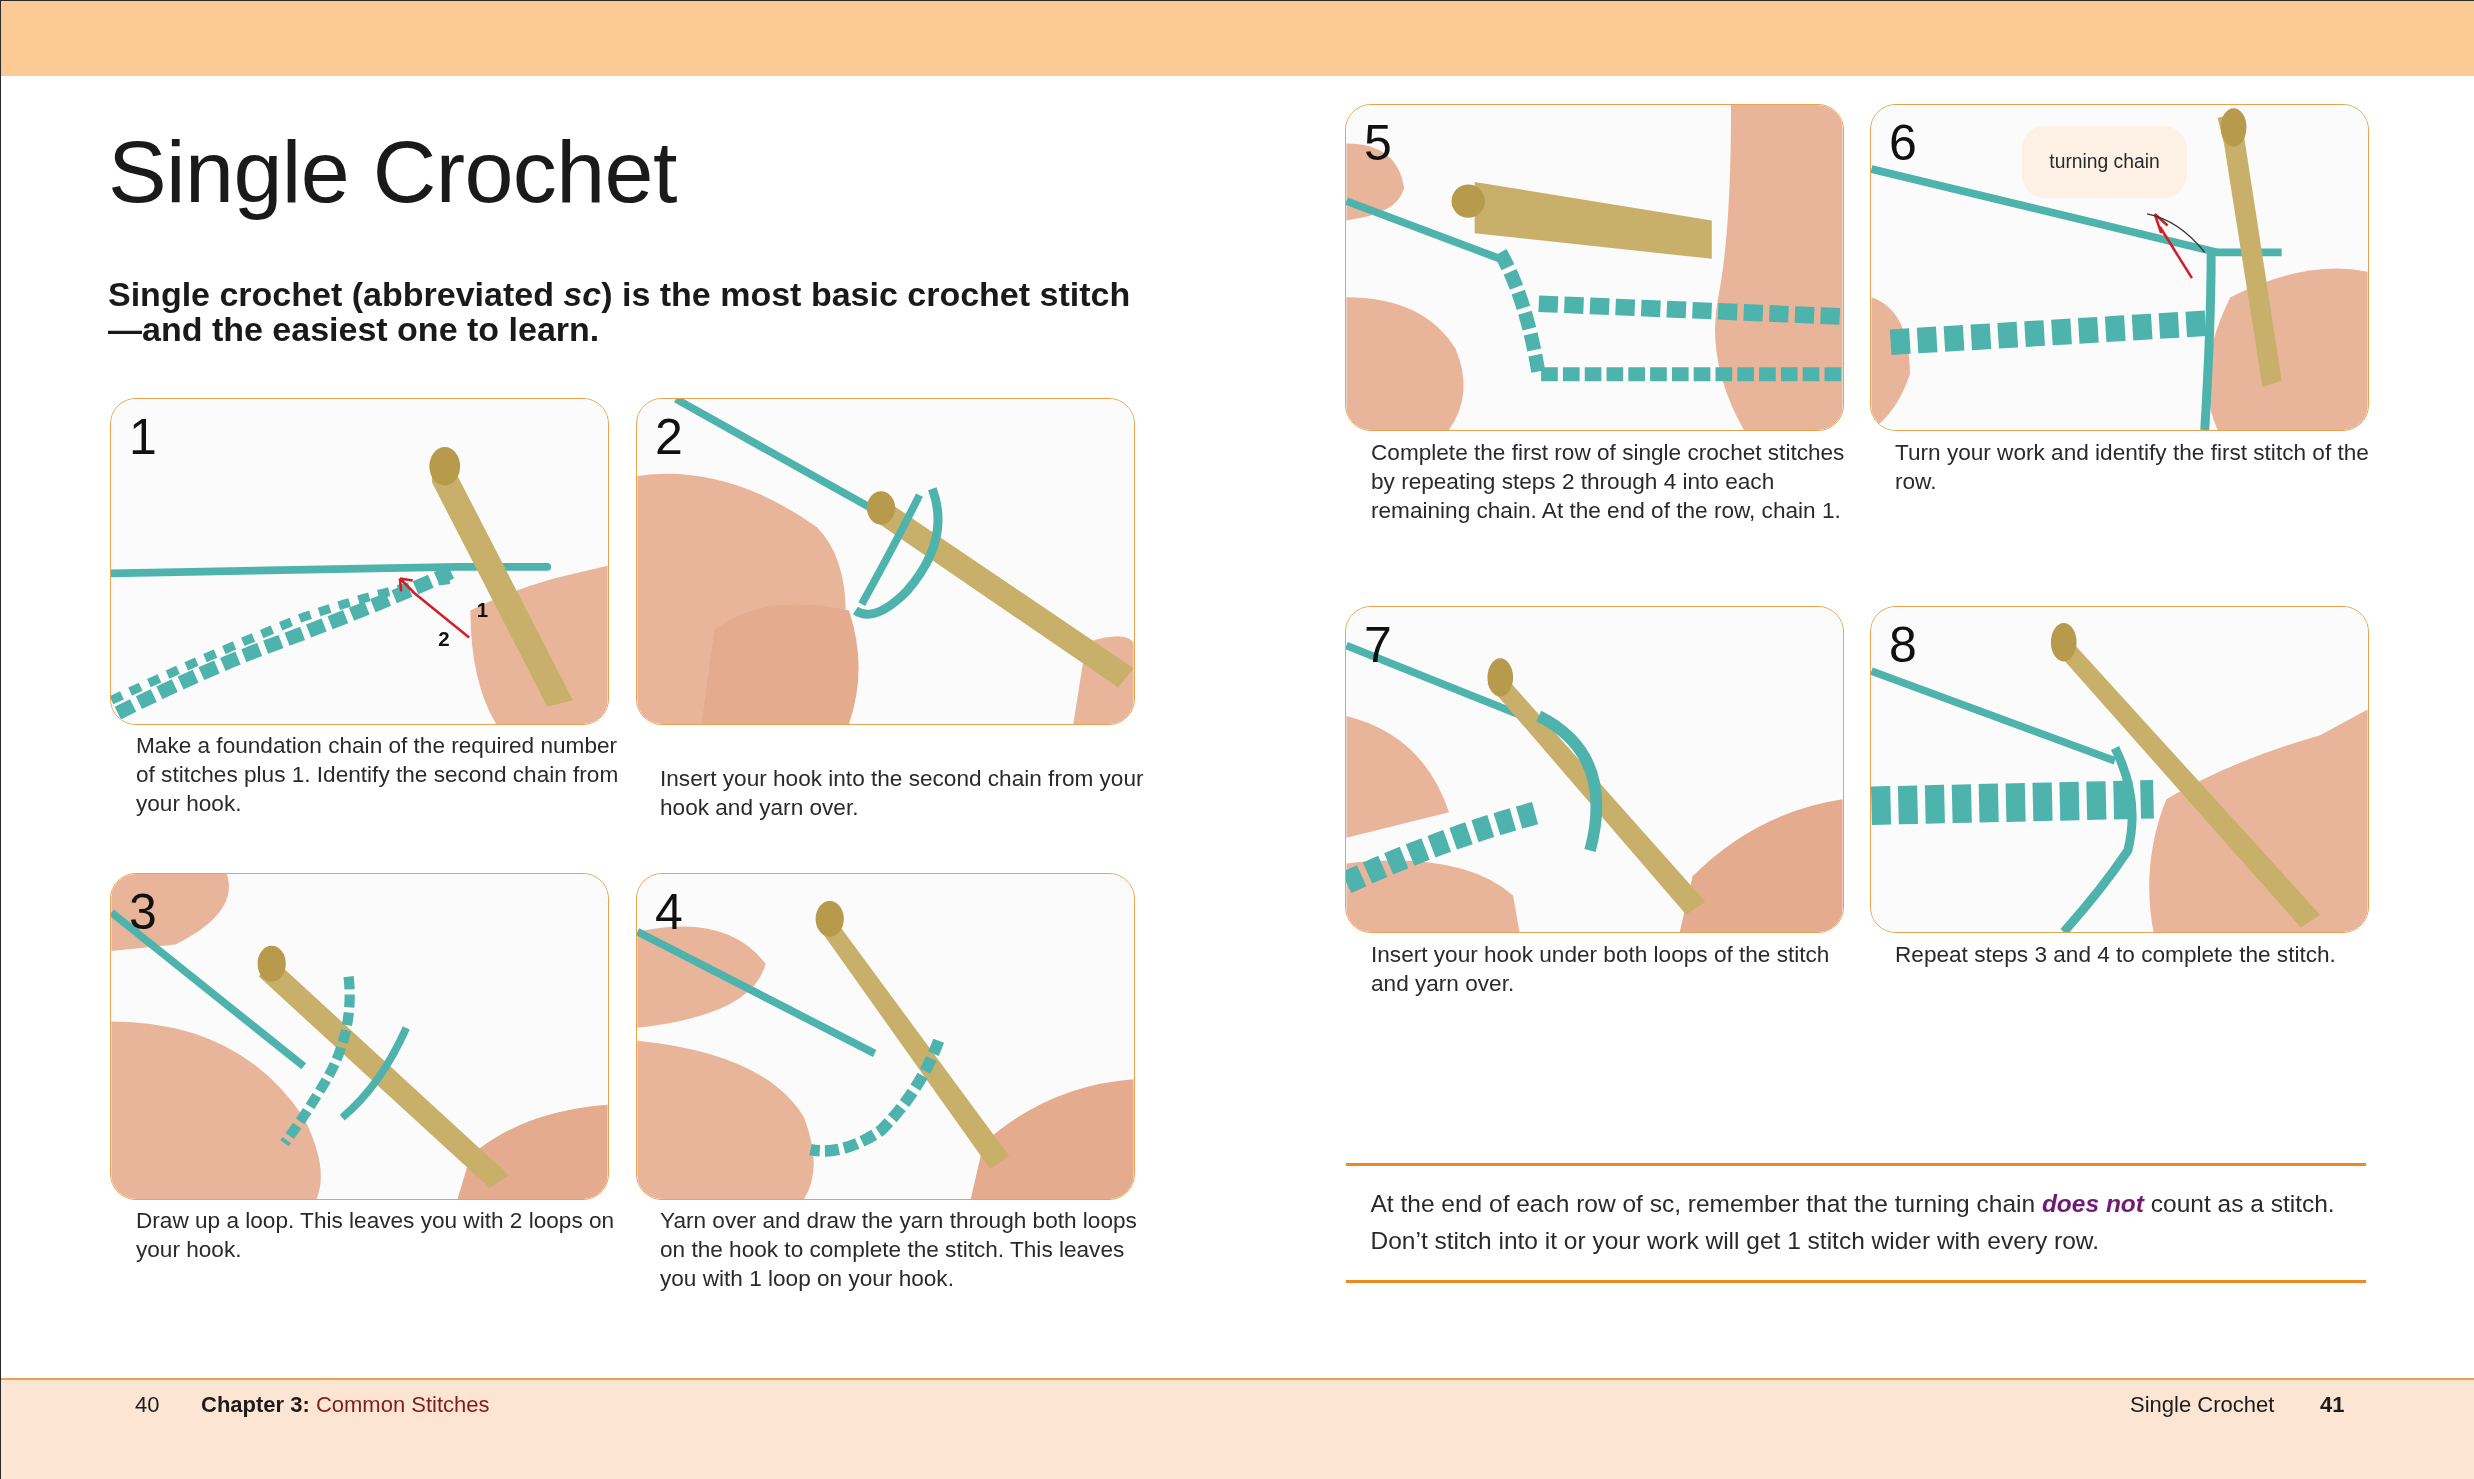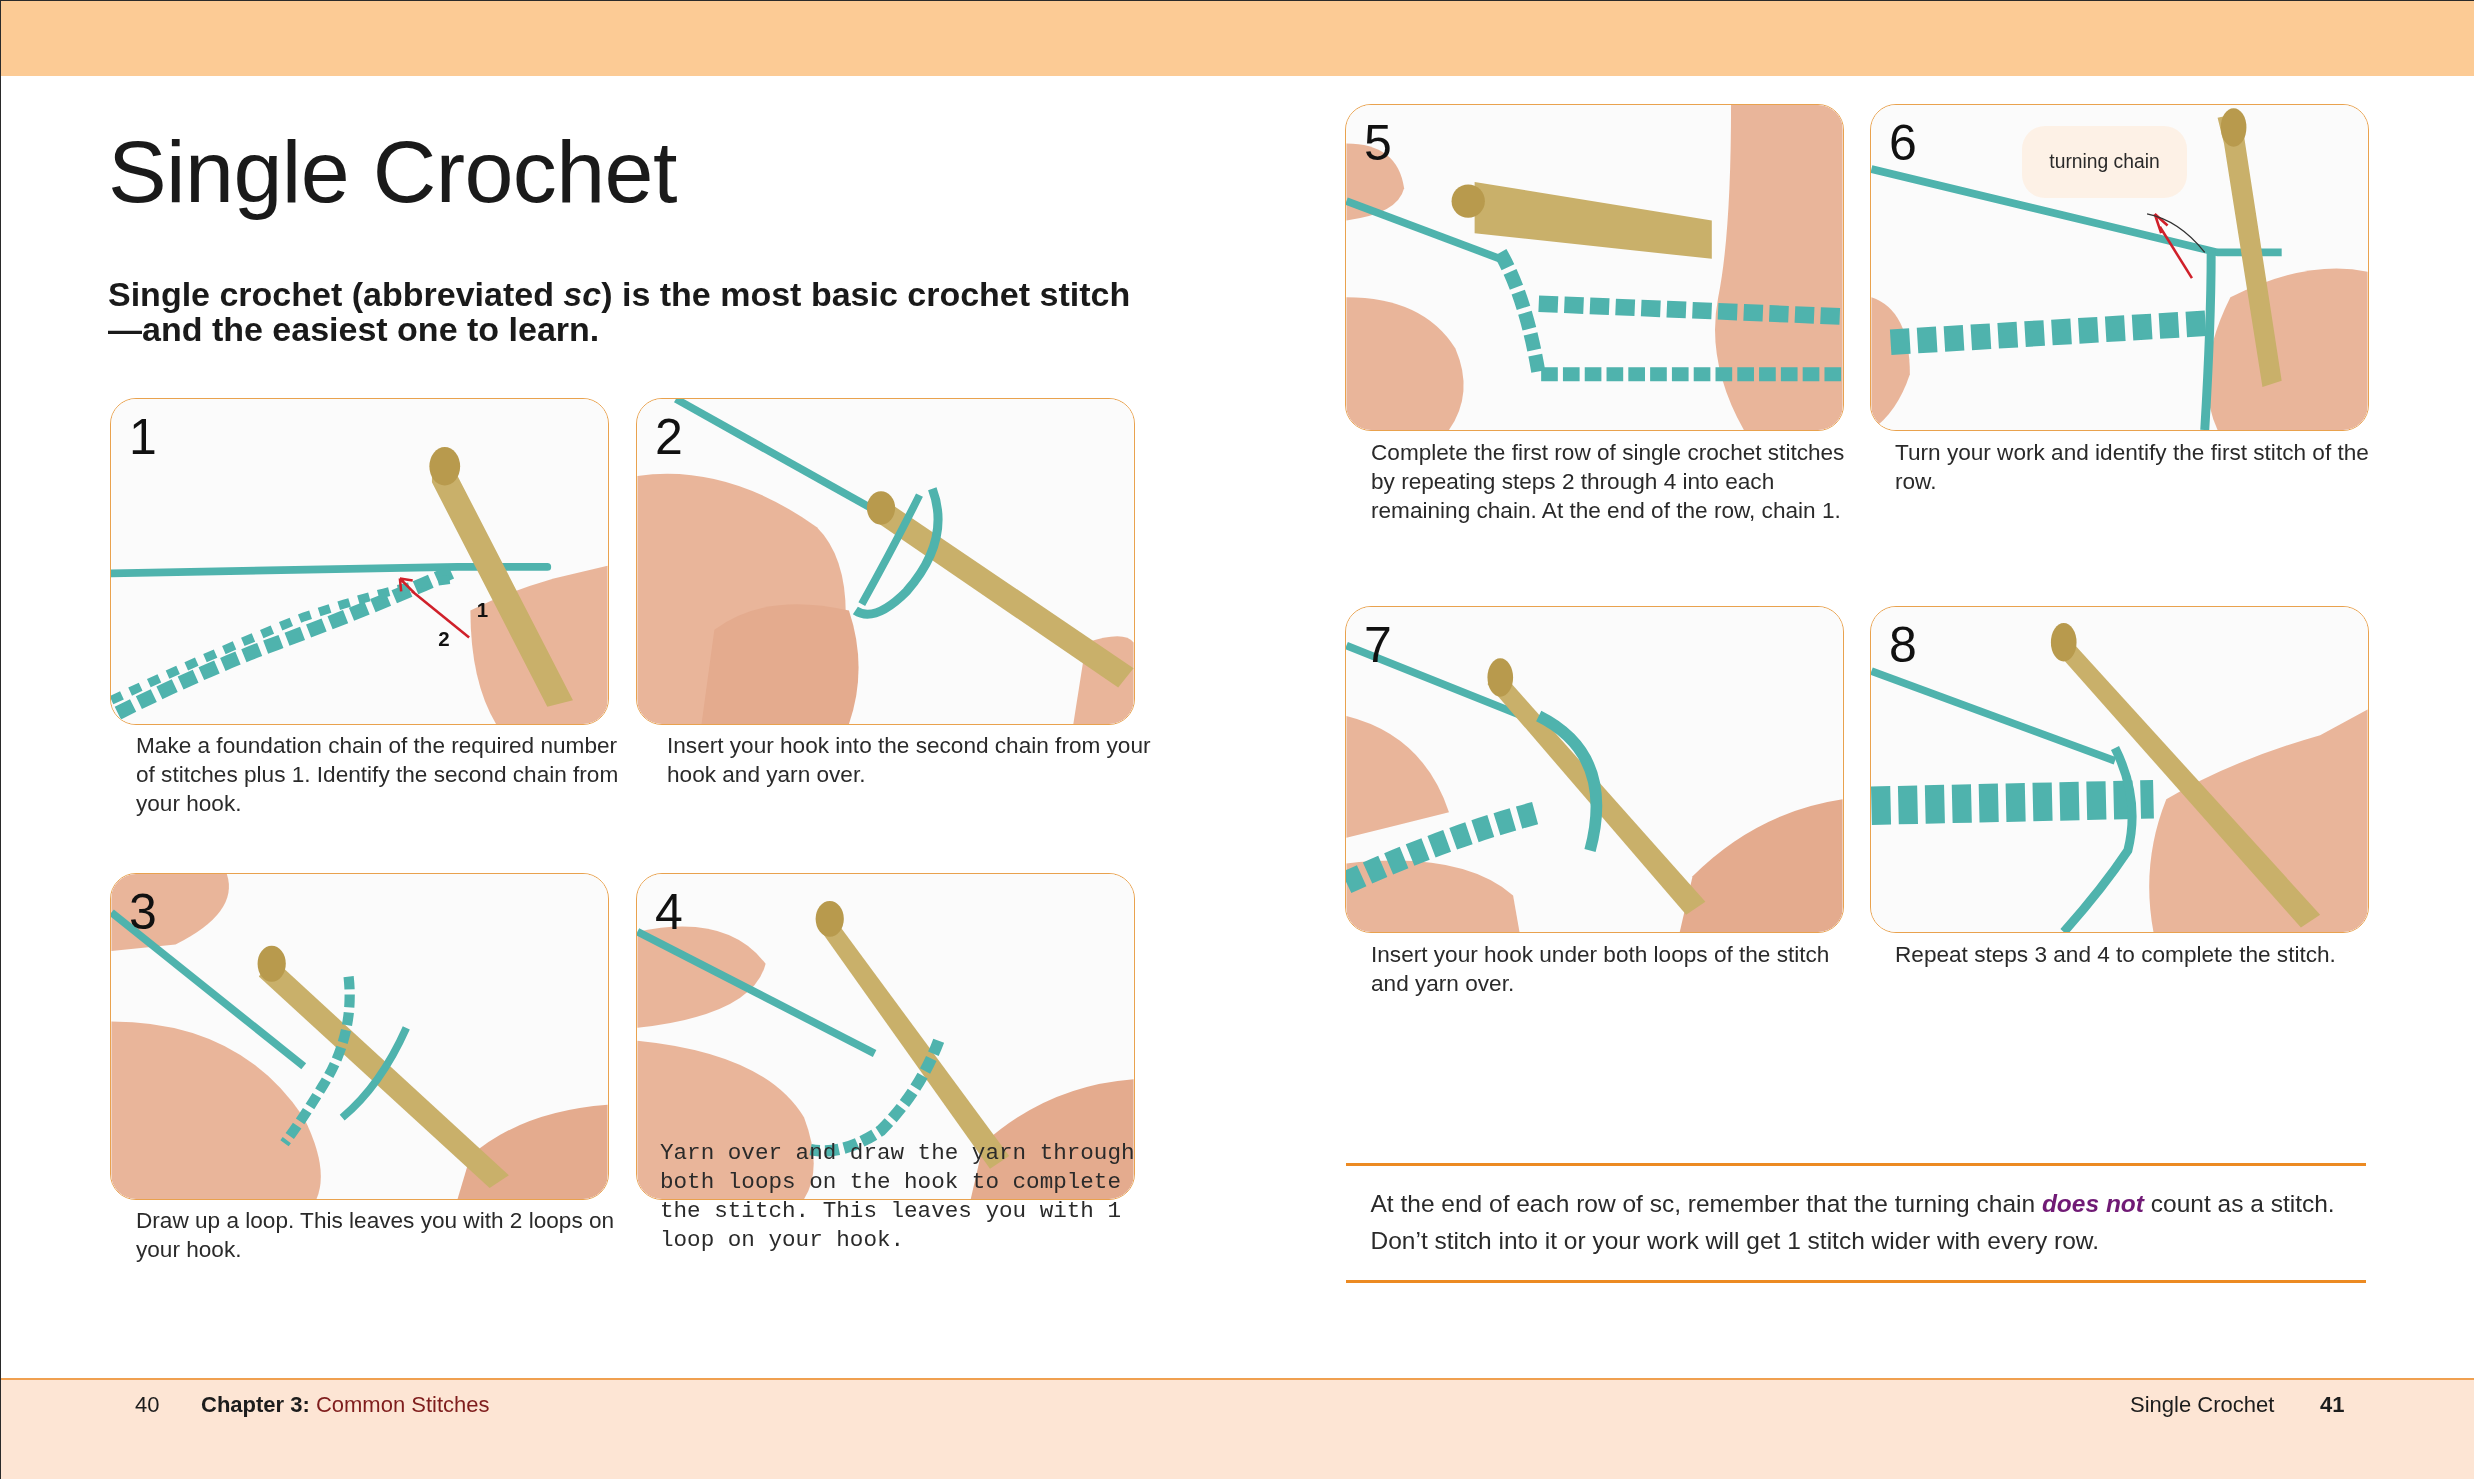--- a/index.html
+++ b/index.html
@@ -64,21 +64,21 @@
     <path d="M120 360 Q200 300 330 330 Q360 420 330 507 L100 507 Z" fill="#e4ab8e"></path>
     <path d="M700 380 Q760 360 774 380 L774 507 L680 507 Z" fill="#e9b59a"></path>
     <path d="M60 0 L400 190" stroke="#4fb3ad" stroke-width="12"></path>
     <path d="M390 160 L774 420 L750 450 L370 190 Z" fill="#c9b06a"></path>
     <ellipse cx="380" cy="170" rx="22" ry="26" fill="#b89a4d"></ellipse>
     <path d="M460 140 Q490 220 420 300 Q370 350 340 330" stroke="#4fb3ad" stroke-width="14" fill="none"></path>
     <path d="M440 150 Q400 230 350 320" stroke="#4fb3ad" stroke-width="12" fill="none"></path>
   </svg>
   <div class="num">2</div>
 </div>
-<p class="caption" style="left:660px; top:731px;margin-left:7px;">Insert your hook into the second chain from your hook and yarn over.</p>
+<p class="caption" style="left:660px; top:764px;">Insert your hook into the second chain from your hook and yarn over.</p>
 
 <div class="panel" style="left:110px; top:873px;">
   <svg class="photo" viewBox="0 0 774 507">
     <rect width="774" height="507" fill="#fbfbfb"></rect>
     <path d="M0 0 L180 0 Q200 60 100 110 L0 120 Z" fill="#e9b59a"></path>
     <path d="M0 230 Q200 230 300 380 Q340 460 320 507 L0 507 Z" fill="#e9b59a"></path>
     <path d="M560 440 Q640 370 774 360 L774 507 L540 507 Z" fill="#e4ab8e"></path>
     <path d="M0 60 L300 300" stroke="#4fb3ad" stroke-width="12"></path>
     <path d="M250 130 L620 470 L590 490 L230 160 Z" fill="#c9b06a"></path>
     <ellipse cx="250" cy="140" rx="22" ry="28" fill="#b89a4d"></ellipse>
@@ -95,21 +95,21 @@
     <path d="M0 90 Q140 60 200 140 Q180 220 0 240 Z" fill="#e9b59a"></path>
     <path d="M0 260 Q200 280 260 380 Q290 460 260 507 L0 507 Z" fill="#e9b59a"></path>
     <path d="M540 420 Q640 330 774 320 L774 507 L520 507 Z" fill="#e4ab8e"></path>
     <path d="M0 90 L370 280" stroke="#4fb3ad" stroke-width="12"></path>
     <path d="M300 60 L580 440 L550 460 L280 80 Z" fill="#c9b06a"></path>
     <ellipse cx="300" cy="70" rx="22" ry="28" fill="#b89a4d"></ellipse>
     <path d="M470 260 Q440 340 380 400 Q320 440 270 430" stroke="#4fb3ad" stroke-width="18" fill="none" stroke-dasharray="22 8"></path>
   </svg>
   <div class="num">4</div>
 </div>
-<p class="caption" style="left:660px; top:1139px;font-family:Liberation Mono, monospace;">Yarn over and draw the yarn through both loops on the hook to complete the stitch. This leaves you with 1 loop on your hook.</p>
+<p class="caption" style="left:660px; top:1206px;">Yarn over and draw the yarn through both loops on the hook to complete the stitch. This leaves you with 1 loop on your hook.</p>
 
 <div class="panel" style="left:1345px; top:104px;">
   <svg class="photo" viewBox="0 0 774 507">
     <rect width="774" height="507" fill="#fbfbfb"></rect>
     <path d="M0 60 Q80 60 90 130 Q80 170 0 180 Z" fill="#e9b59a"></path>
     <path d="M0 300 Q120 300 170 380 Q200 450 160 507 L0 507 Z" fill="#e9b59a"></path>
     <path d="M600 0 L774 0 L774 507 L620 507 Q560 400 580 300 Q600 200 600 0Z" fill="#e9b59a"></path>
     <path d="M0 150 L240 240" stroke="#4fb3ad" stroke-width="12"></path>
     <path d="M200 120 L570 180 L570 240 L200 200 Z" fill="#c9b06a"></path>
     <ellipse cx="190" cy="150" rx="26" ry="26" fill="#b89a4d"></ellipse>

